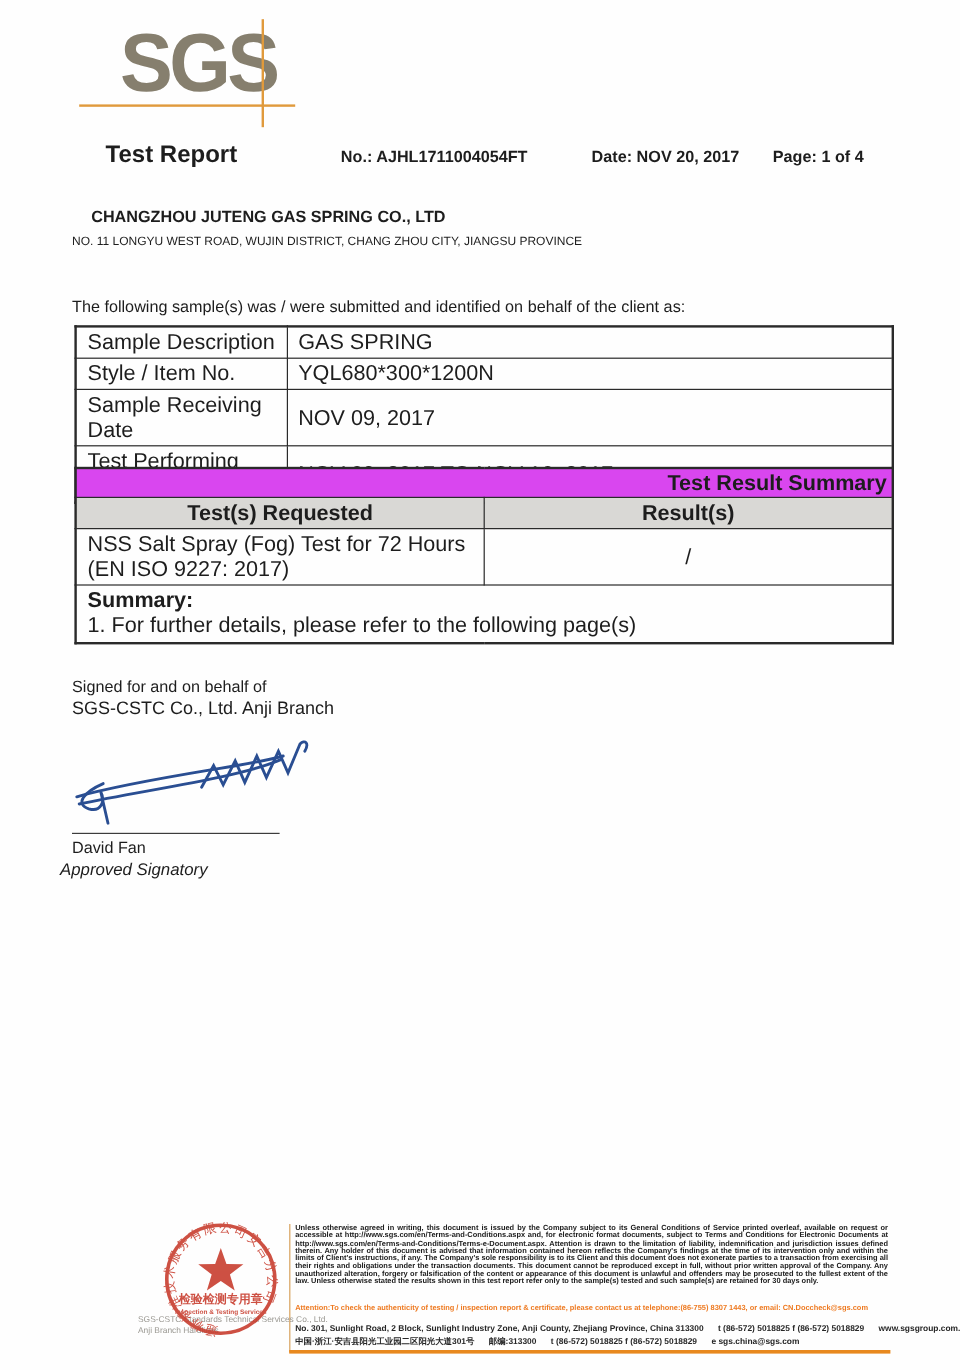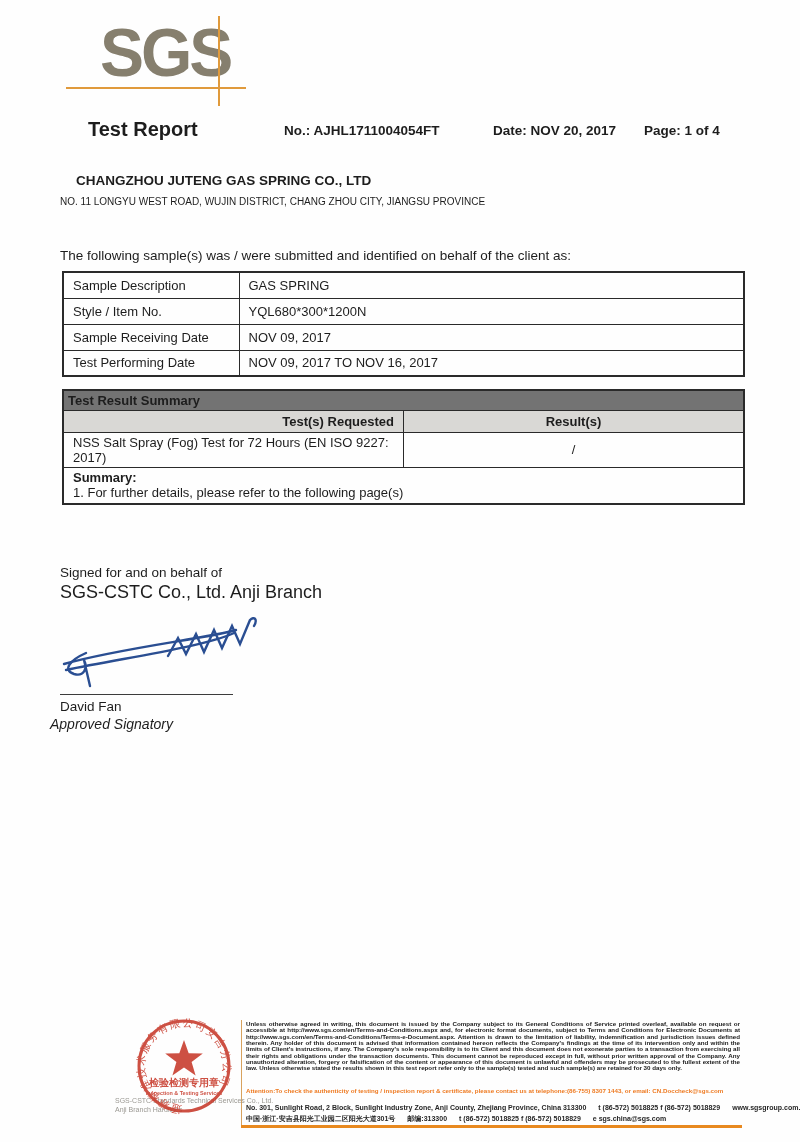--- a/index.html
+++ b/index.html
@@ -28,38 +28,38 @@
   .hdr-page { left:644px; }
 
   
   .client-name { left:60px; top:173px; font-size:13.5px; font-weight:700;margin-left:16px; }
   .client-addr { left:60px; top:196px; font-size:10px; }
 
   .intro { left:60px; top:248px; font-size:13.5px; }
 
   
   table { border-collapse:collapse; table-layout:fixed; }
-  .tbl { width:683px; border:2px solid #2a2a2a; font-size:13px; }
+  .tbl { width:683px; border:2px solid #2a2a2a; font-size:18px; }
   .tbl td, .tbl th { border:1px solid #2a2a2a; padding:2px 9px; vertical-align:middle; }
   .sample-table { left:62px; top:271px; }
   .sample-table td { height:26px; }
   .sample-table .c1 { width:176px; }
 
   .result-table { left:62px; top:389px; }
-  .result-table .title-row td { background:#737373; text-align:left; font-weight:700; height:20px; padding:1px 4px; }
-  .result-table .head-row th { background:#d9d8d5; height:22px; text-align:right; font-weight:700; }
+  .result-table .title-row td { background:#d946ef; text-align:right; font-weight:700; height:20px; padding:1px 4px; }
+  .result-table .head-row th { background:#d9d8d5; height:22px; text-align:center; font-weight:700; }
   .result-table .head-row th.res { text-align:center; width:127px; }
   .result-table .data-row td { height:32px; }
   .result-table .data-row td.res { text-align:center; }
   .result-table .sum-row td { padding:2px 9px 3px 9px;border-radius:17px; }
   .sum-label { font-weight:700; }
 
   
   .sig-line1 { left:60px; top:565px; font-size:13.5px; }
-  .sig-line2 { left:60px; top:582px; font-size:18px; }
+  .sig-line2 { left:60px; top:582px; font-size:15px; }
   .sig-svg   { left:50px; top:598px; }
   .sig-rule  { left:60px; top:694px; width:173px; border-top:1.6px solid #3c3c3c; }
   .sig-name  { left:60px; top:699px; font-size:13.5px; }
   .sig-role  { left:50px; top:716px; font-size:14px;font-style:italic; }
 
   
   .foot-company { left:115px; top:1096px; font-size:7px; line-height:9px; color:#9a9892; z-index:1; }
   .stamp-svg { left:116px; top:1010px; z-index:2; }
   .foot-divider { left:241px; top:1020px; width:1px; height:107px; background:#d8a25e; }
   .fineprint {

